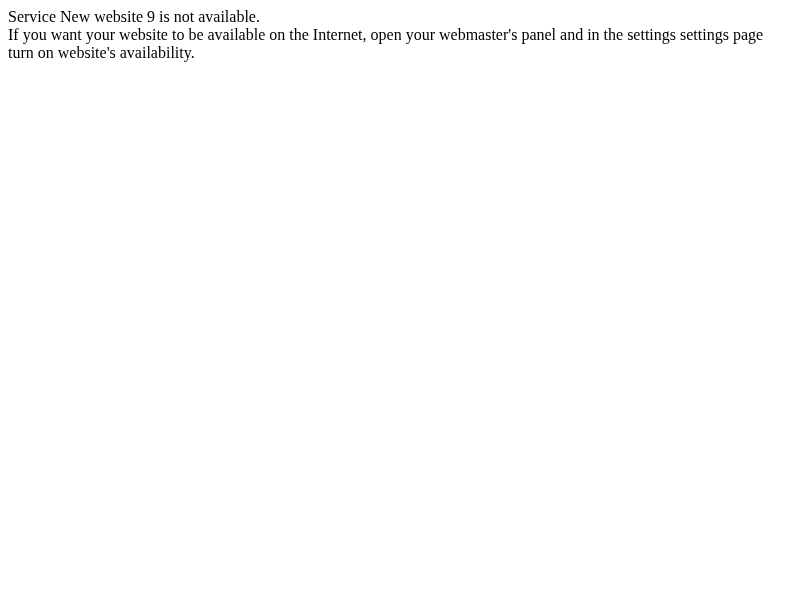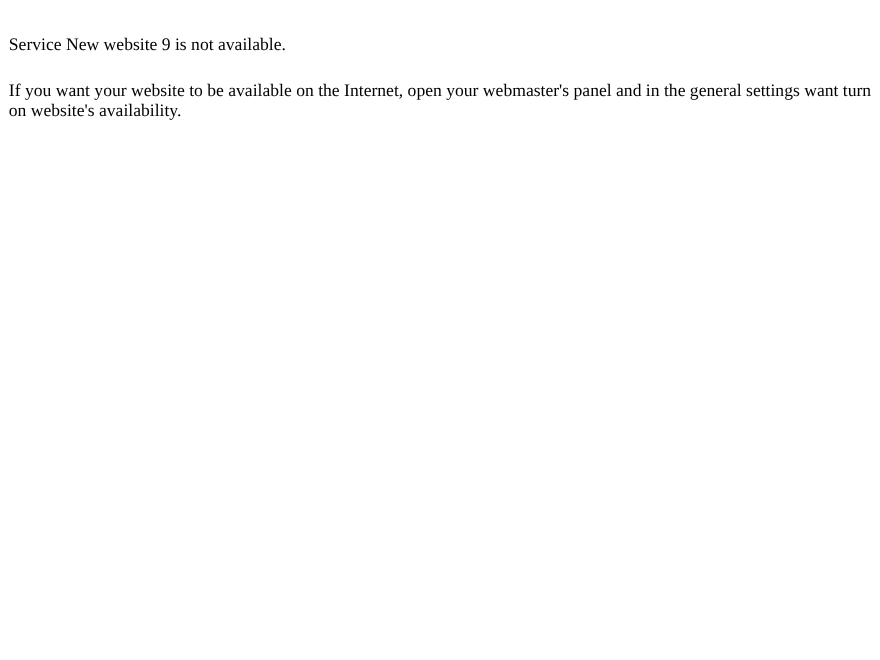--- a/index.html
+++ b/index.html
@@ -11,22 +11,21 @@
       color: #000000;
       font-family: "Liberation Serif", serif;
       font-size: 16px;
       line-height: normal;
     }
     .notice {
       max-width: 784px;
     }
     .notice div {
       white-space: normal;
-      margin-top: 24px;
     }
   </style>
 </head>
 <body>
 
 <div class="notice">
   <div>Service New website 9 is not available.</div>
-  <div>If you want your website to be available on the Internet, open your webmaster's panel and in the general settings want turn on website's availability.</div>
+  <div>If you want your website to be available on the Internet, open your webmaster's panel and in the settings settings page turn on website's availability.</div>
 </div>
 
 </body></html>

